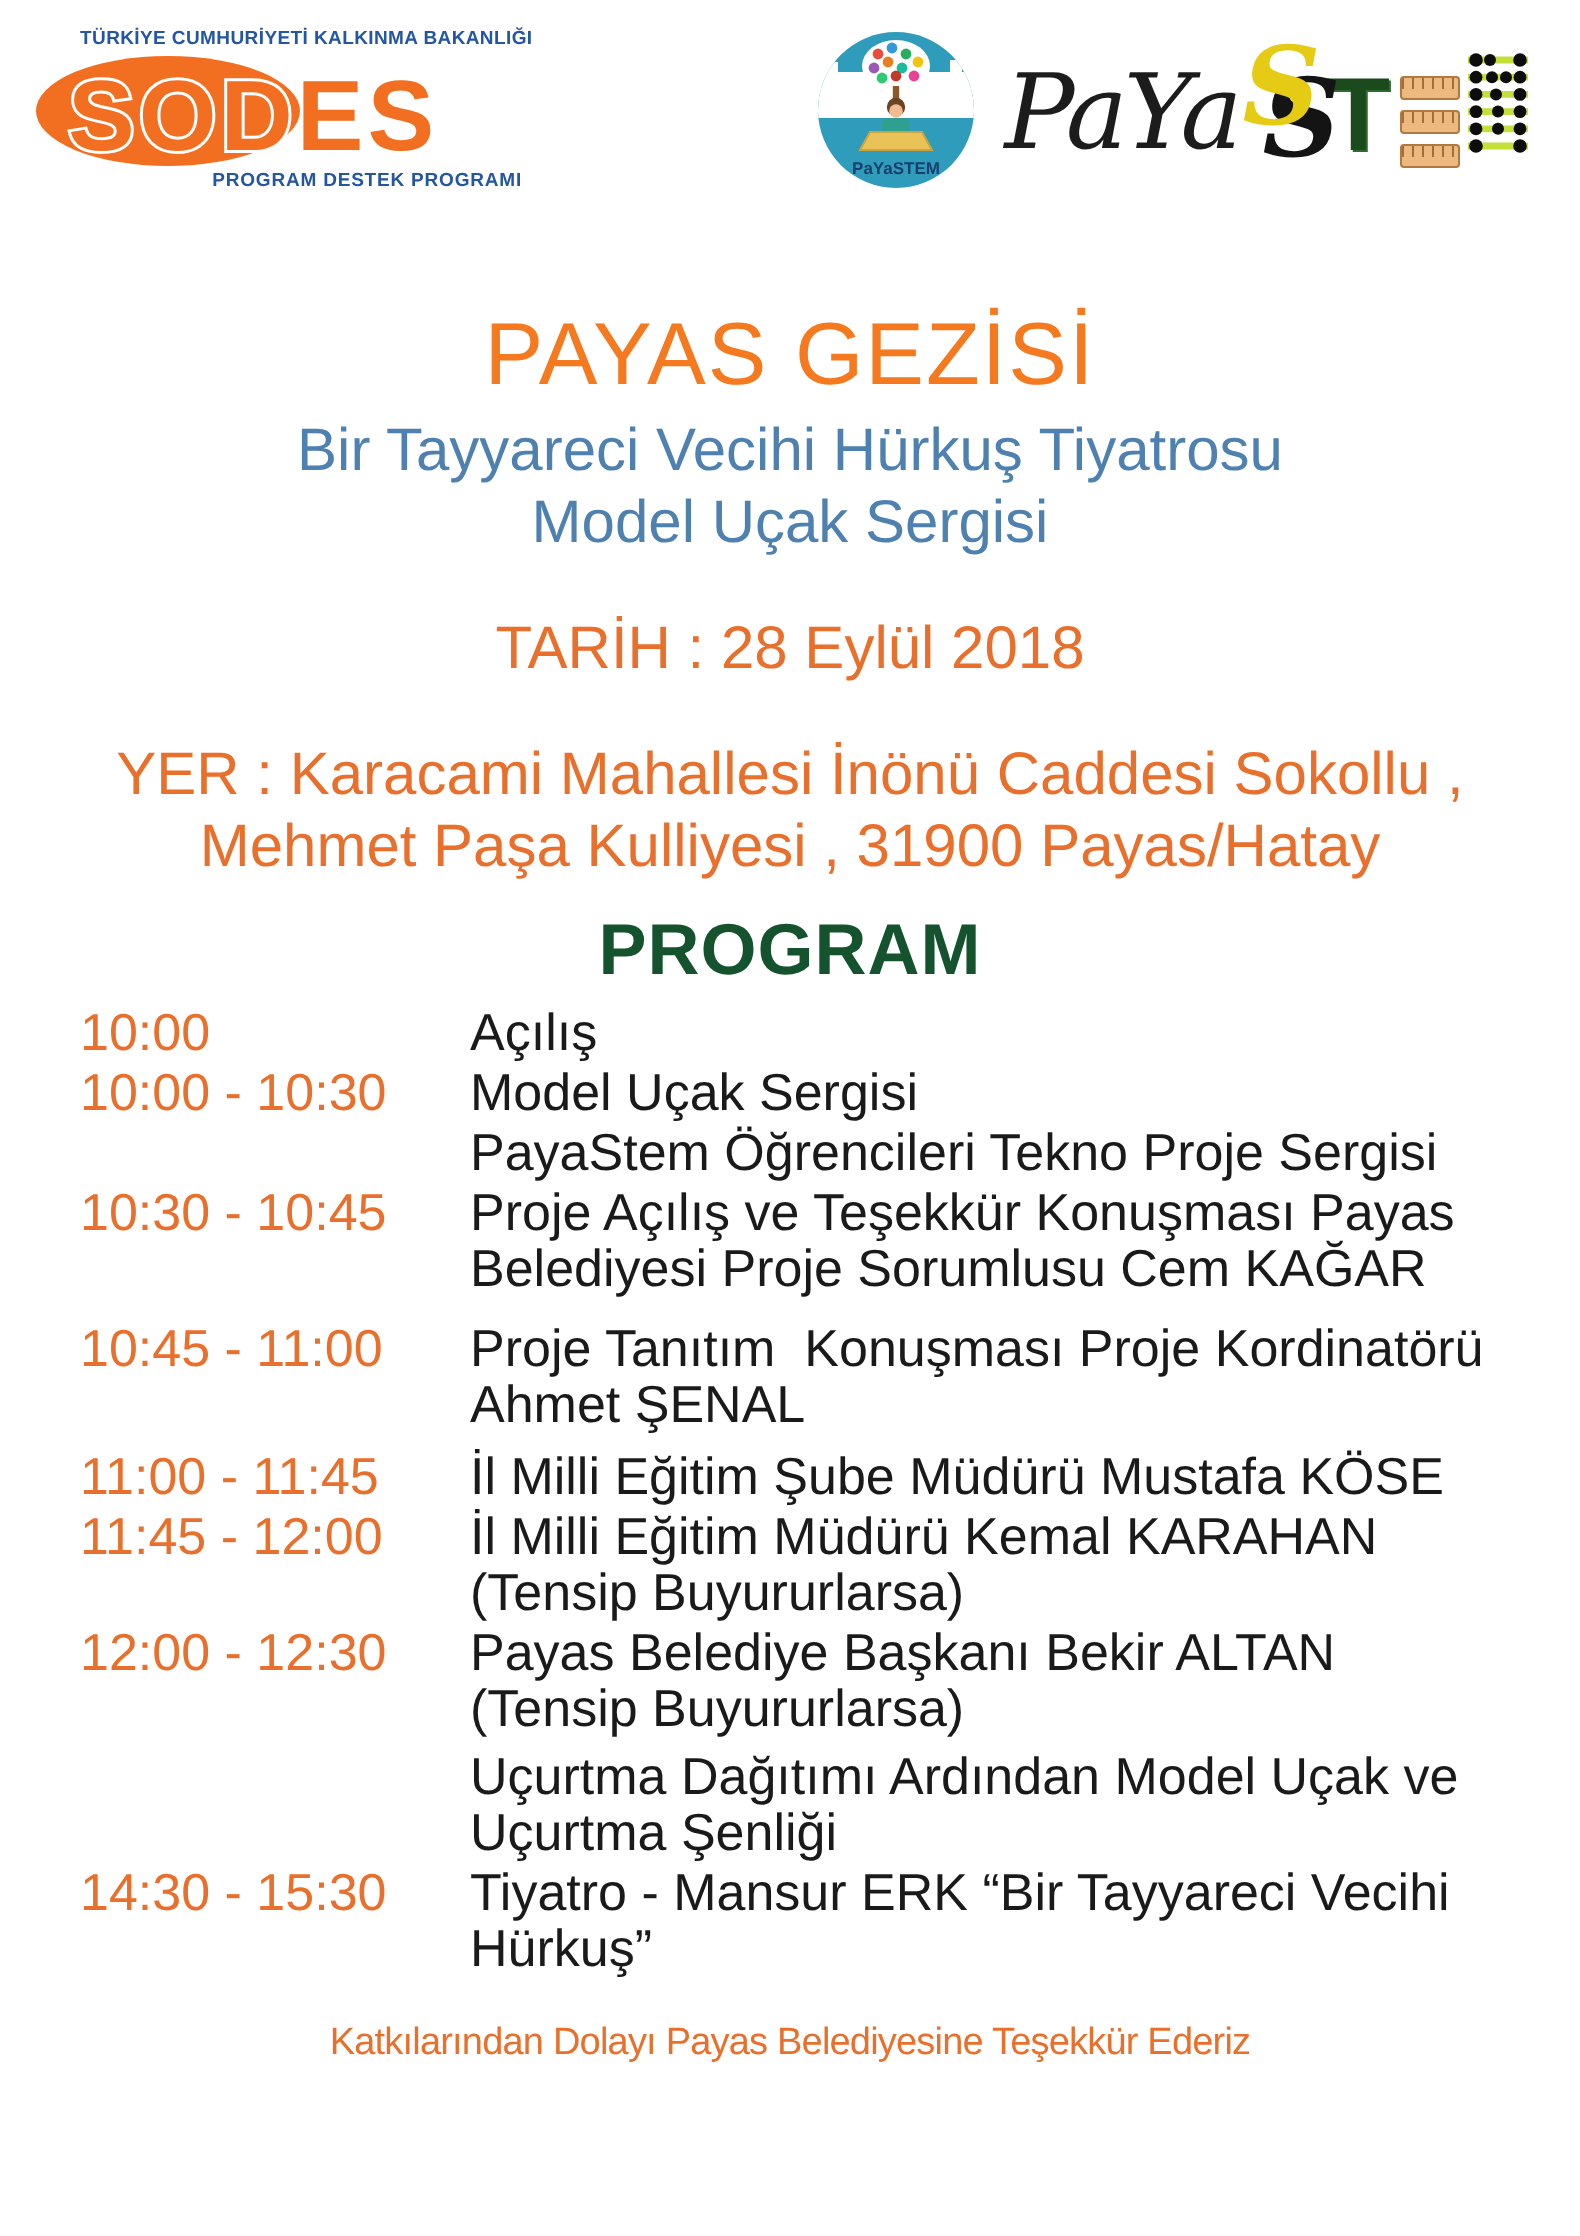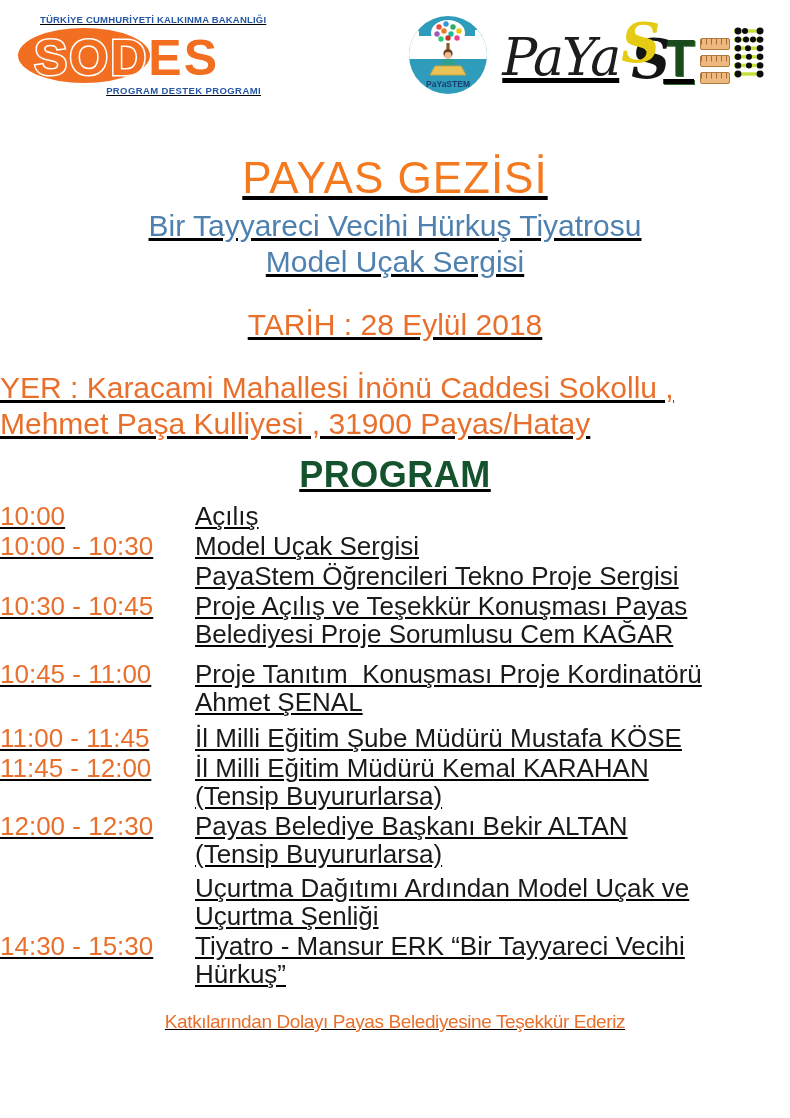--- a/index.html
+++ b/index.html
@@ -5,21 +5,20 @@
   * { margin: 0; padding: 0; box-sizing: border-box; }
   html, body { background: #ffffff; }
   body { font-family: "Liberation Sans", sans-serif; }
   .page {
     position: relative;
     width: 790px;
     height: 1118px;
     background: #ffffff;
     overflow: hidden;
     margin: 0 auto;
-    text-decoration: underline;
   }
 
   
   .header {
     display: flex;
     justify-content: space-between;
     align-items: flex-start;
     padding: 14px 26px 0 18px;
   }
   .sodes { width: 245px; }
@@ -122,38 +121,38 @@
   }
   .tarih {
     margin-top: 28px;
     text-align: center;
     color: #E8702C;
     font-size: 30px;
     line-height: 34px;
   }
   .yer {
     margin-top: 28px;
-    text-align: left;
+    text-align: center;
     color: #E8702C;
     font-size: 30px;
     line-height: 36px;
     white-space: pre;
   }
   .program-heading {
     margin-top: 12px;
     text-align: center;
     color: #14532d;
     font-size: 36px;
     line-height: 42px;
     font-weight: bold;
     letter-spacing: 0.5px;
   }
 
   
-  .program-rows { margin-top: 6px; }
+  .program-rows { margin-top: 6px; padding-left: 40px; }
   .prow { display: flex; margin-bottom: 2px; }
   .prow:nth-child(4) { margin-bottom: 12px; }
   .prow:nth-child(5) { margin-bottom: 8px; }
   .prow:nth-child(8) { margin-bottom: 6px; }
   .ptime {
     width: 195px;
     flex: 0 0 195px;
     color: #E8702C;
     font-size: 26px;
     line-height: 28px;

